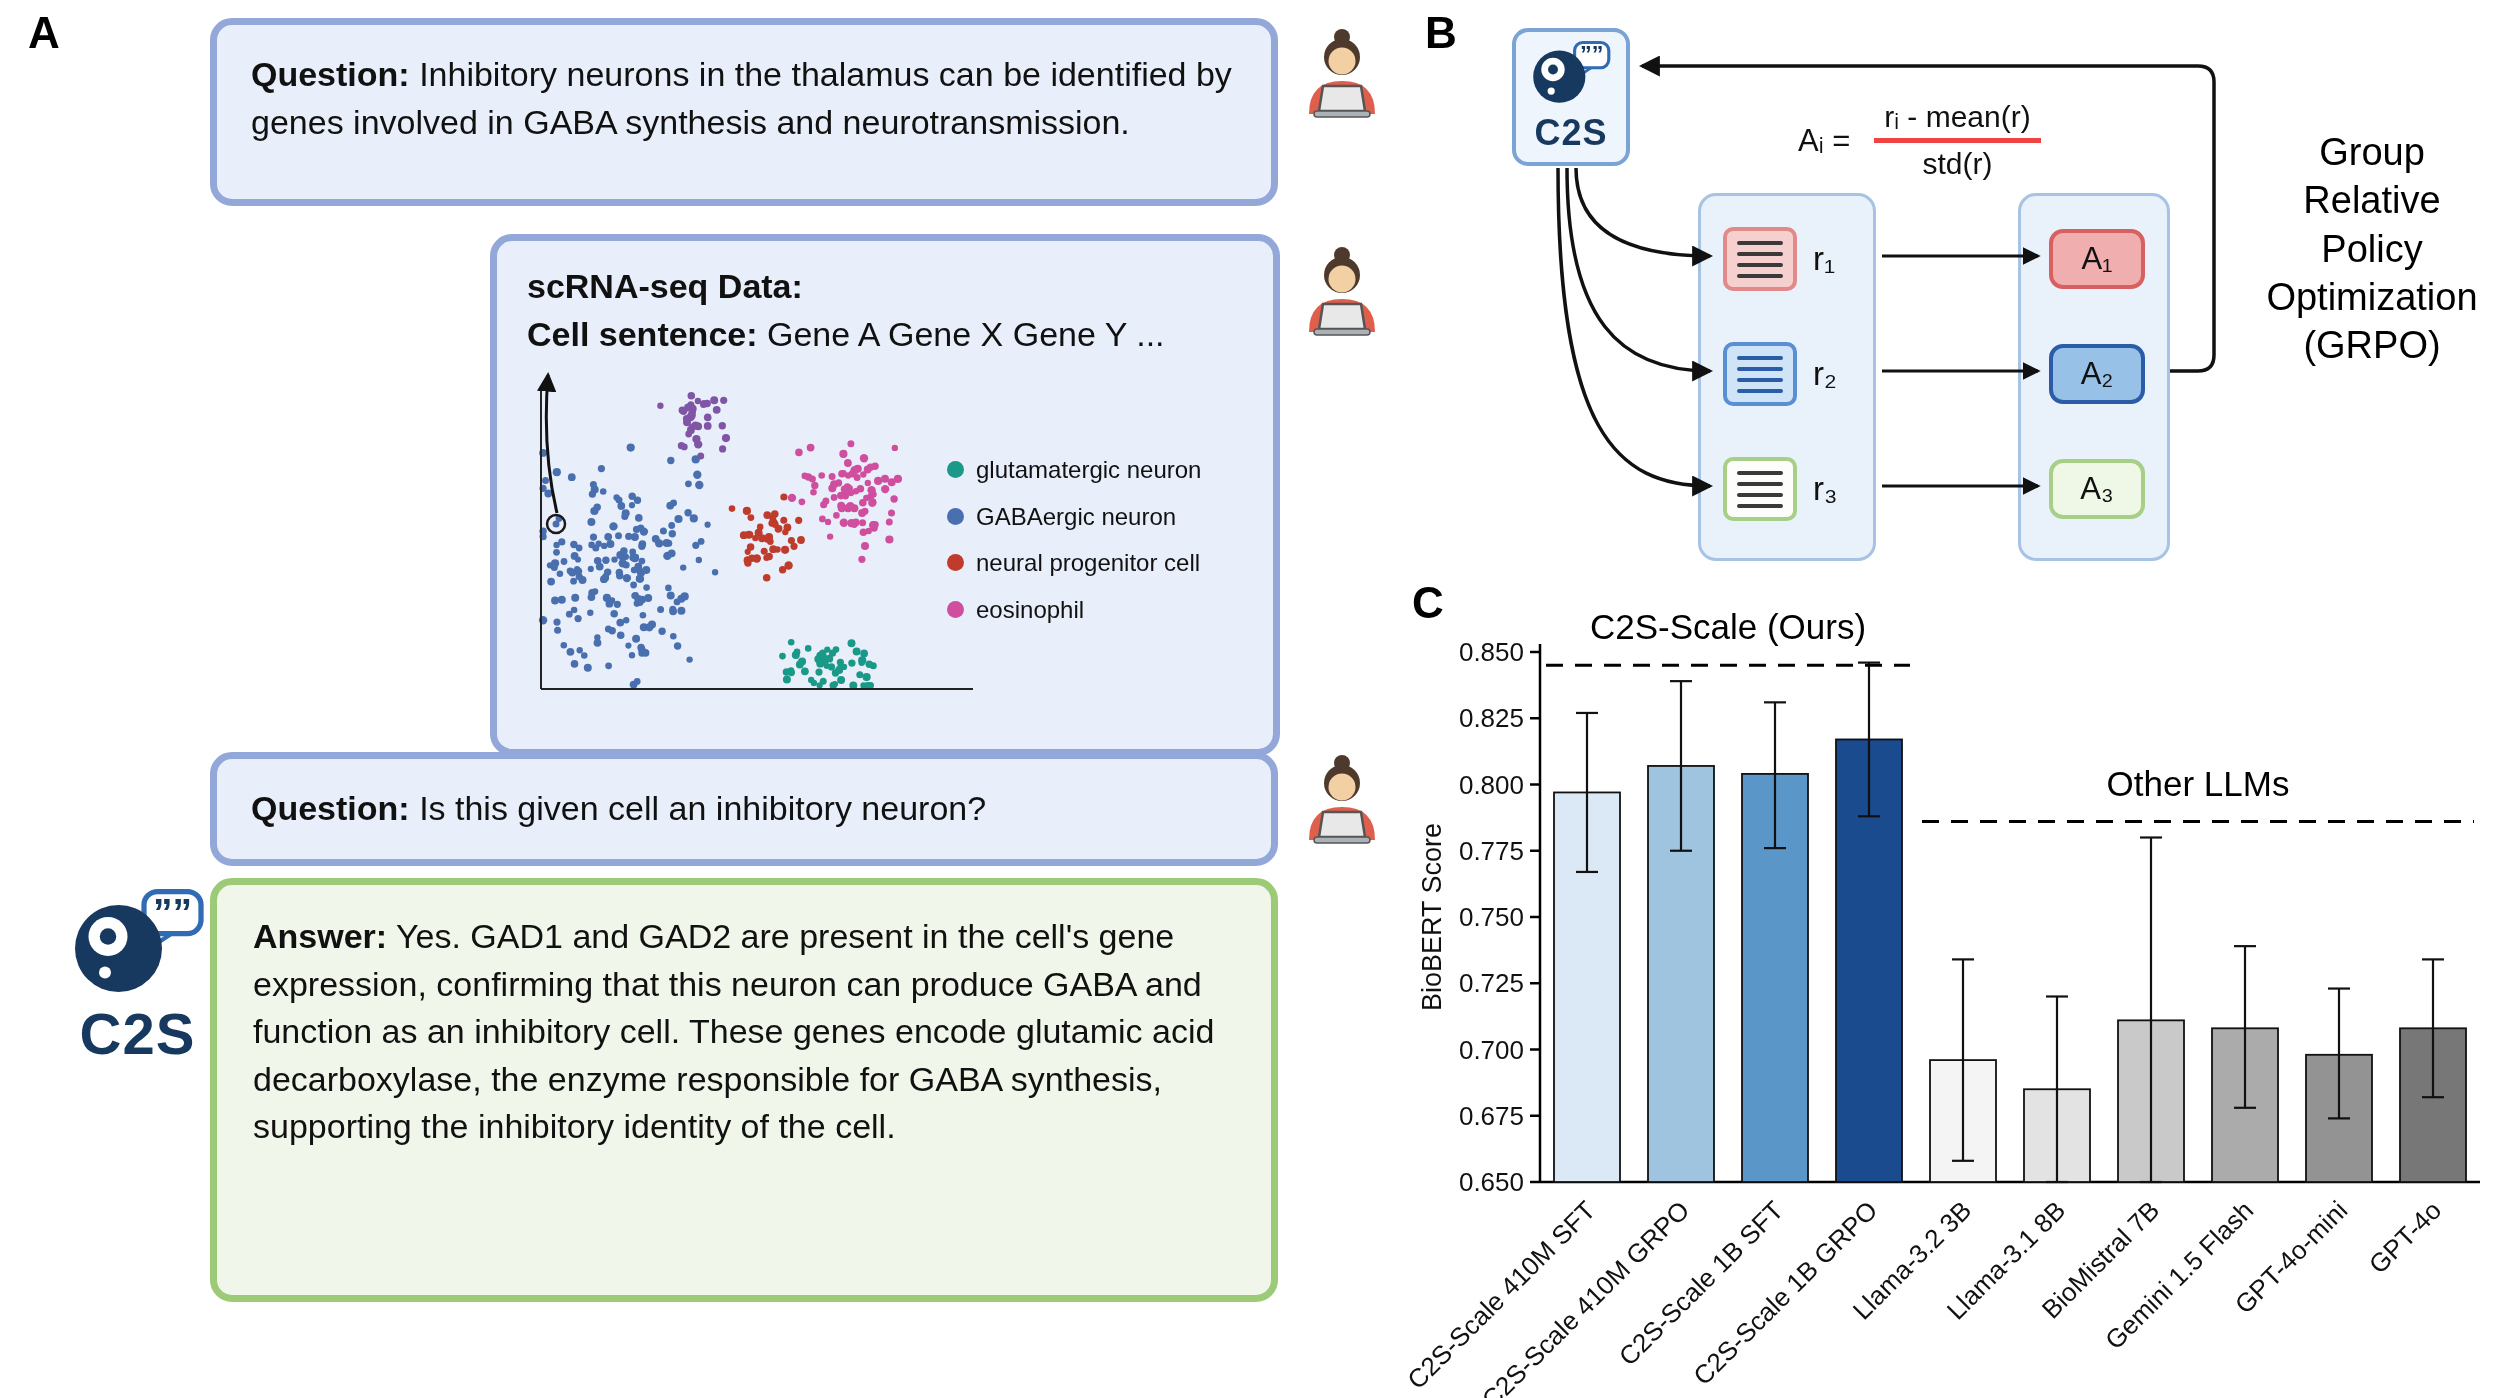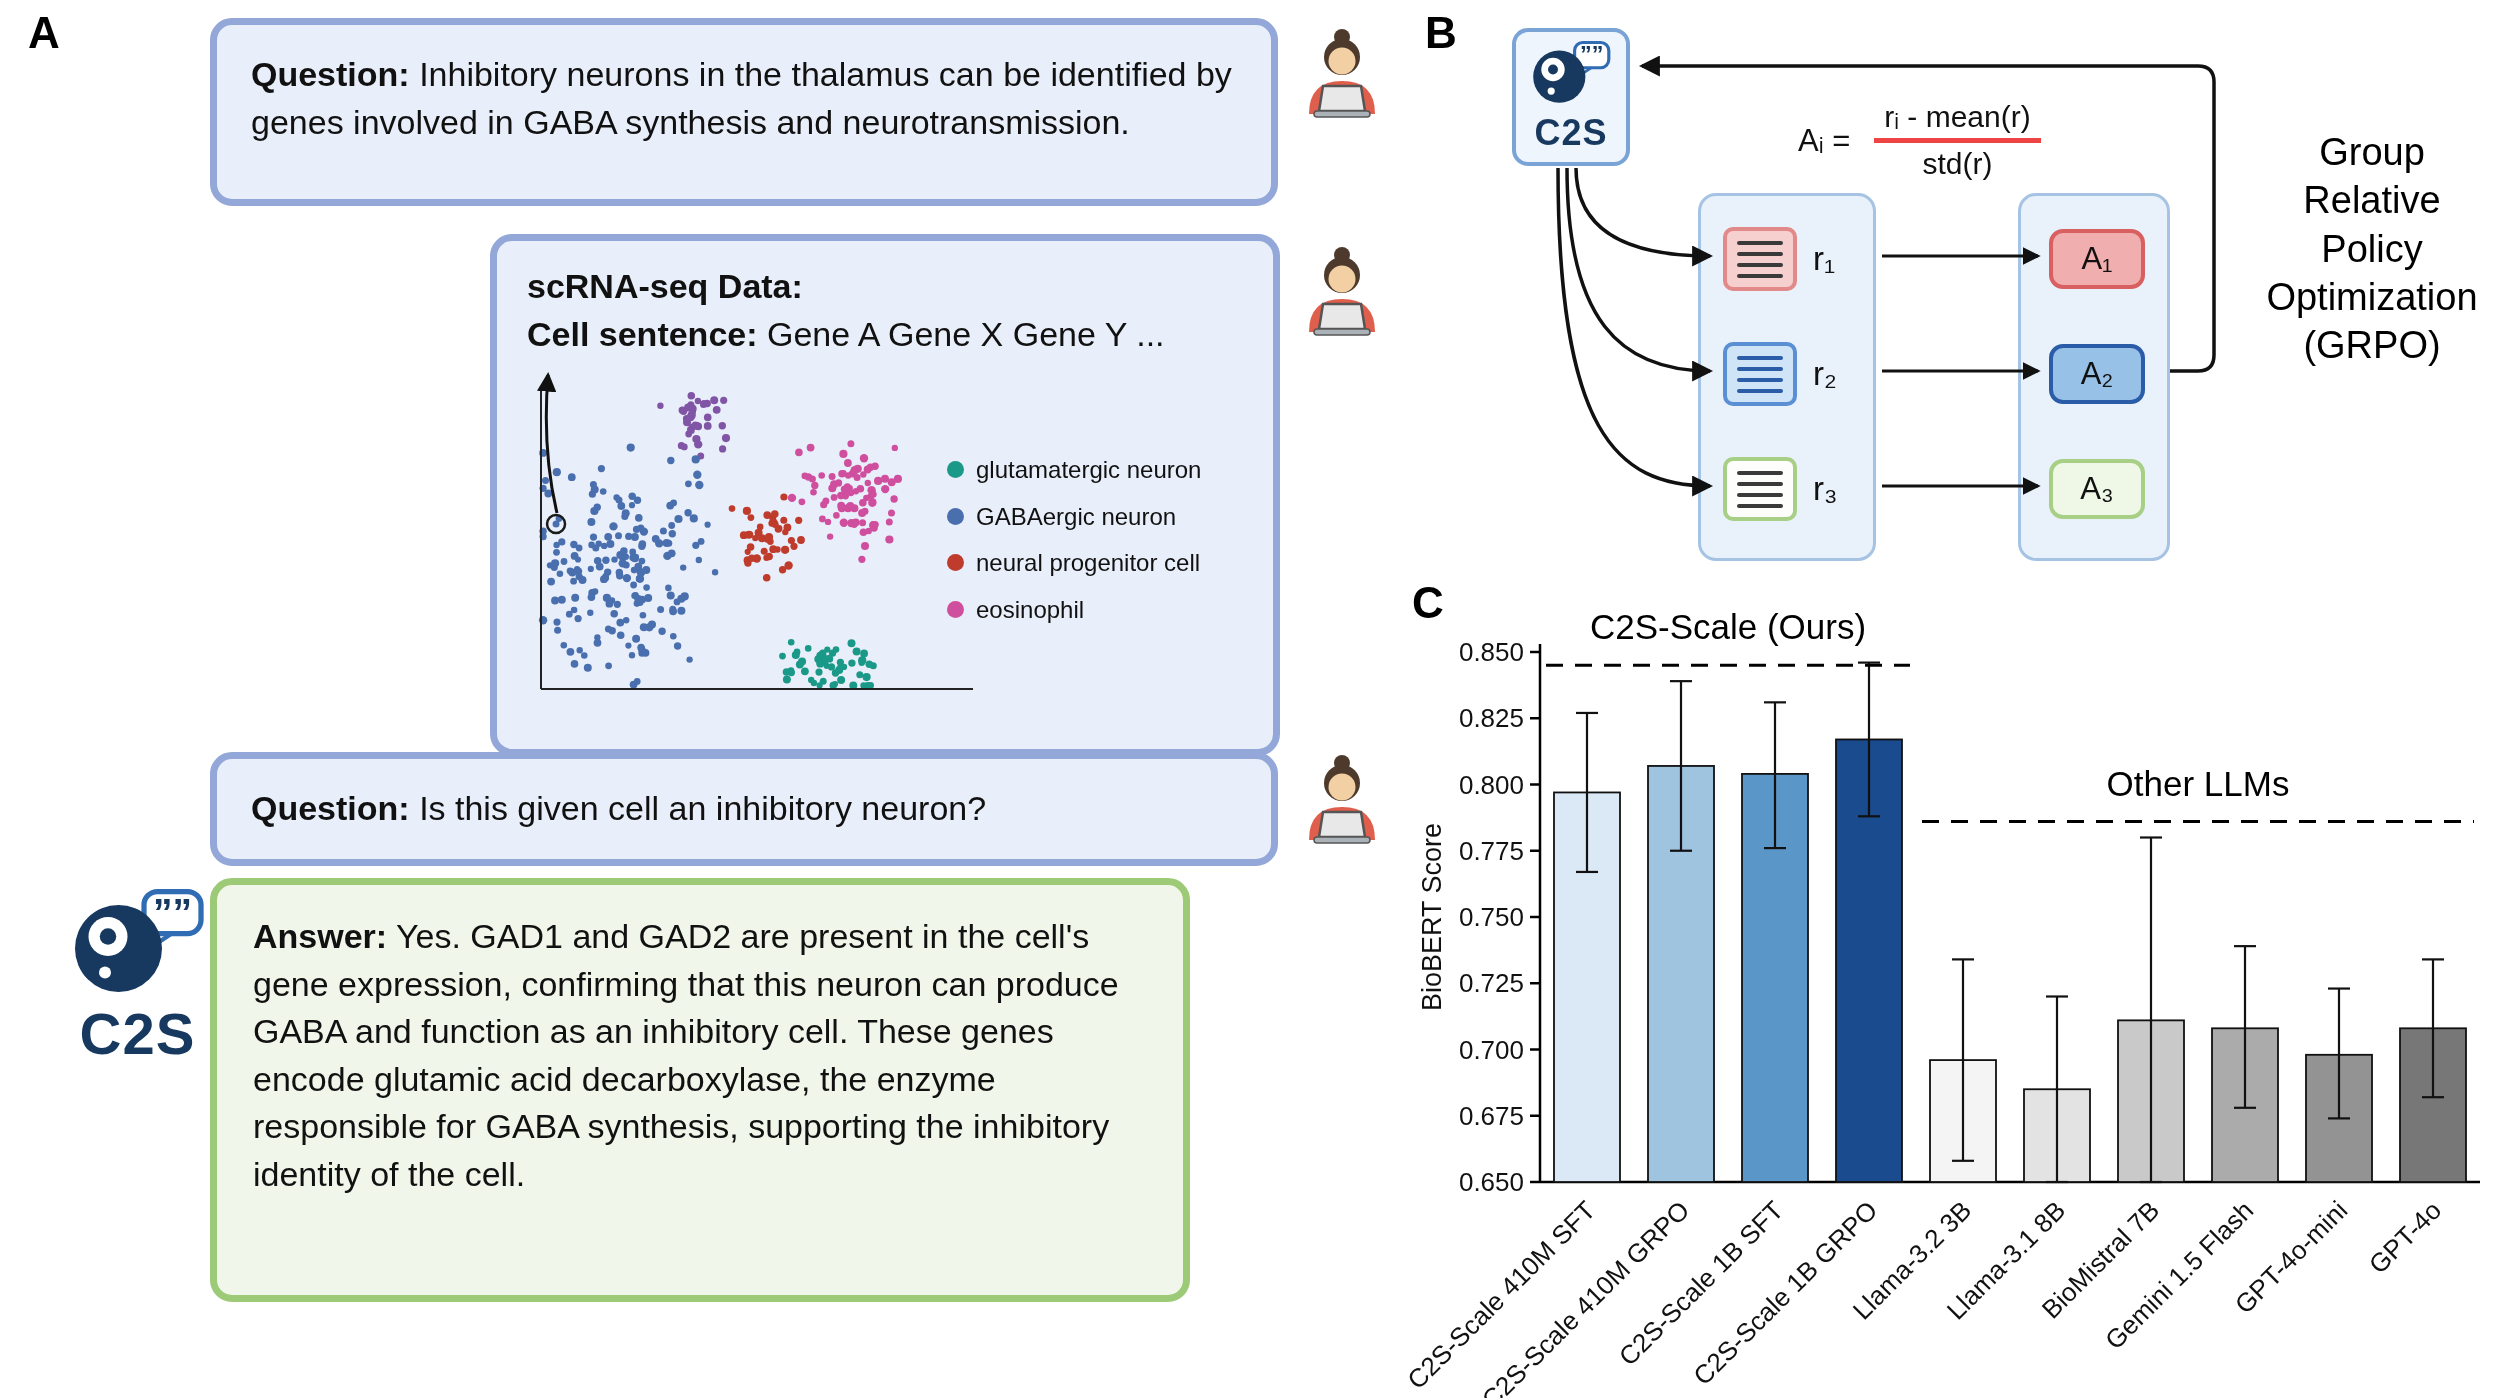--- a/index.html
+++ b/index.html
@@ -527,21 +527,21 @@
     </svg>
 
   <div class="box box-blue" style="left:210px; top:752px; width:1068px;">
     <b>Question:</b>
     <span>Is this given cell an inhibitory neuron?</span>
   </div>
   <svg class="person" style="left:1292px; top:750px;">
       <use href="#person-sym"></use>
     </svg>
 
-  <div class="box box-green" style="left:210px; top:878px; width:980px; min-height:424px; padding:28px 36px;">
+  <div class="box box-green" style="left:210px; top:878px; width:1068px; min-height:424px; padding:28px 36px;">
     <b>Answer:</b>
     <span>Yes. GAD1 and GAD2 are present in the cell's gene expression, confirming that this neuron can produce GABA and function as an inhibitory cell. These genes encode glutamic acid decarboxylase, the enzyme responsible for GABA synthesis, supporting the inhibitory identity of the cell.</span>
   </div>
 
   <div class="c2s-a">
     <svg viewBox="0 0 100 80">
         <use href="#c2s-sym"></use>
       </svg>
     <div class="c2s-text">C2S</div>
   </div>

